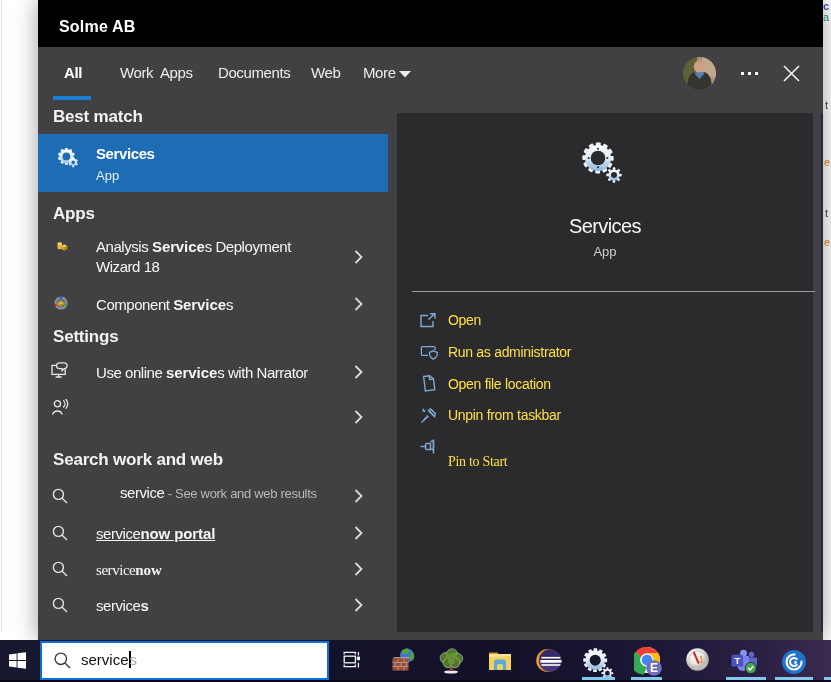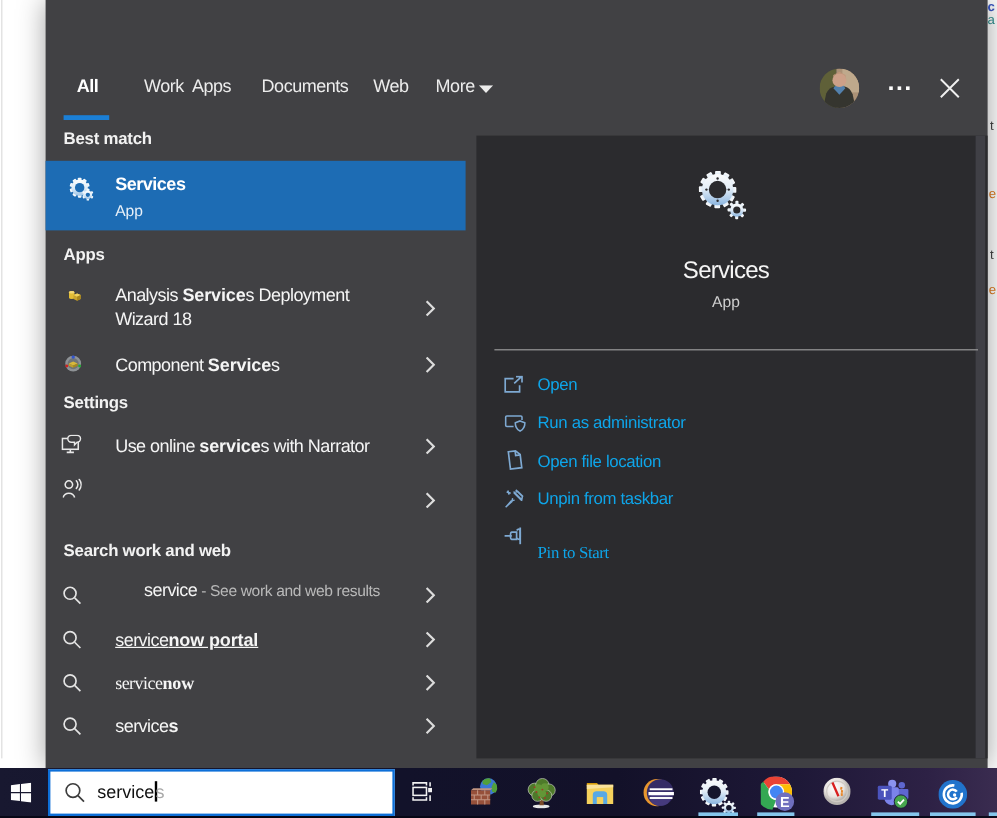--- a/index.html
+++ b/index.html
@@ -7,33 +7,33 @@
        font-family:"Liberation Sans", sans-serif;}
   #page{position:relative;width:831px;height:682px;overflow:hidden;}
   .abs{position:absolute;}
   
   #flyout{position:absolute;left:38px;top:0;width:785px;height:640px;background:#414144;
           box-shadow:0 0 22px rgba(0,0,0,.38);}
   #titlebar{position:absolute;left:0;top:0;width:785px;height:47px;background:#000;}
   #titlebar .t{position:absolute;left:21px;top:18px;font-size:16px;font-weight:700;color:#fff;letter-spacing:.2px;}
   .tab{position:absolute;top:64px;font-size:15px;color:#ececec;letter-spacing:-0.4px;}
   #underline{position:absolute;left:15px;top:96px;width:38px;height:4px;background:#1b7fd6;}
-  .seclabel{position:absolute;left:15px;font-size:14px;font-weight:700;color:#f2f2f2;letter-spacing:-0.2px;}
+  .seclabel{position:absolute;left:15px;font-size:17px;font-weight:700;color:#f2f2f2;letter-spacing:-0.2px;}
   #bestrow{position:absolute;left:0;top:134px;width:350px;height:58px;background:#1d6cb4;}
   .rowtext{position:absolute;left:58px;font-size:15px;color:#f5f5f5;line-height:20px;letter-spacing:-0.45px;}
   .rowtext b{font-weight:700;letter-spacing:-0.1px;}
   .gray{color:#b9b9b9;font-size:13px;letter-spacing:-0.3px;}
   .chev{position:absolute;left:316px;}
   
   #card{position:absolute;left:359px;top:113px;width:426px;height:519px;background:#2b2b2e;}
   #scrollbar{position:absolute;left:416px;top:0;width:8px;height:519px;background:#404046;}
   #card .title{position:absolute;left:0;top:102px;width:416px;text-align:center;font-size:20px;color:#f5f5f5;letter-spacing:-0.6px;}
   #card .sub{position:absolute;left:0;top:131px;width:416px;text-align:center;font-size:13px;color:#cfcfcf;}
   #card .sep{position:absolute;left:15px;top:178px;width:403px;height:1px;background:#9a9a9a;}
-  .action{position:absolute;left:51px;font-size:14px;color:#0ea5e9;letter-spacing:-0.3px;}
+  .action{position:absolute;left:51px;font-size:14px;color:#fde047;letter-spacing:-0.3px;}
   .aicon{position:absolute;left:23px;}
   
   #taskbar{position:absolute;left:0;top:640px;width:831px;height:42px;
     background:linear-gradient(to right,#181830 0%,#12122a 40%,#131129 62%,#1e1837 80%,#2d2145 93%,#3a2c50 100%);}
   #taskbar:after{content:"";position:absolute;left:0;bottom:0;width:831px;height:2px;background:rgba(5,5,18,.85);}
   #searchbox{position:absolute;left:40px;top:1px;width:285px;height:35px;background:#fff;border:2px solid #0d6fd8;}
   #searchbox .txt{position:absolute;left:39px;top:8px;font-size:15px;color:#111;letter-spacing:0;}
   #searchbox .sug{color:#a9a9a9;}
   .caret{display:inline-block;width:1.5px;height:17px;background:#000;vertical-align:-3px;margin-left:.5px;margin-right:-1px;}
   .tb-underline{position:absolute;top:37px;height:3px;background:#85c6ec;}
@@ -47,20 +47,23 @@
   <div class="abs" style="left:1px;top:0;width:1px;height:632px;background:#dcdcdc;"></div>
 
   <div class="frag" style="left:823px;top:0;color:#3a57c4;font-weight:700;">c</div>
   <div class="frag" style="left:823px;top:11px;color:#2e8f8f;">a</div>
   <div class="frag" style="left:825px;top:99px;color:#444;">t</div>
   <div class="frag" style="left:824px;top:156px;color:#e07b1f;">e t</div>
   <div class="frag" style="left:825px;top:207px;color:#444;">t</div>
   <div class="frag" style="left:824px;top:236px;color:#e07b1f;">e t</div>
 
   <div id="flyout">
+    <div id="titlebar">
+        <span class="t">Solme AB</span>
+      </div>
 
     <span class="tab" style="left:26px;font-weight:700;color:#fff;">All</span>
     <span class="tab" style="left:69px;margin-left:13px;">Work</span>
     <span class="tab" style="left:122px;">Apps</span>
     <span class="tab" style="left:180px;">Documents</span>
     <span class="tab" style="left:273px;">Web</span>
     <span class="tab" style="left:325px;">More</span>
     <svg class="abs" style="left:361px;top:71px;" width="12" height="7">
         <path d="M0,0 h12 l-6,6.5 Z" fill="#ececec"></path>
       </svg>

